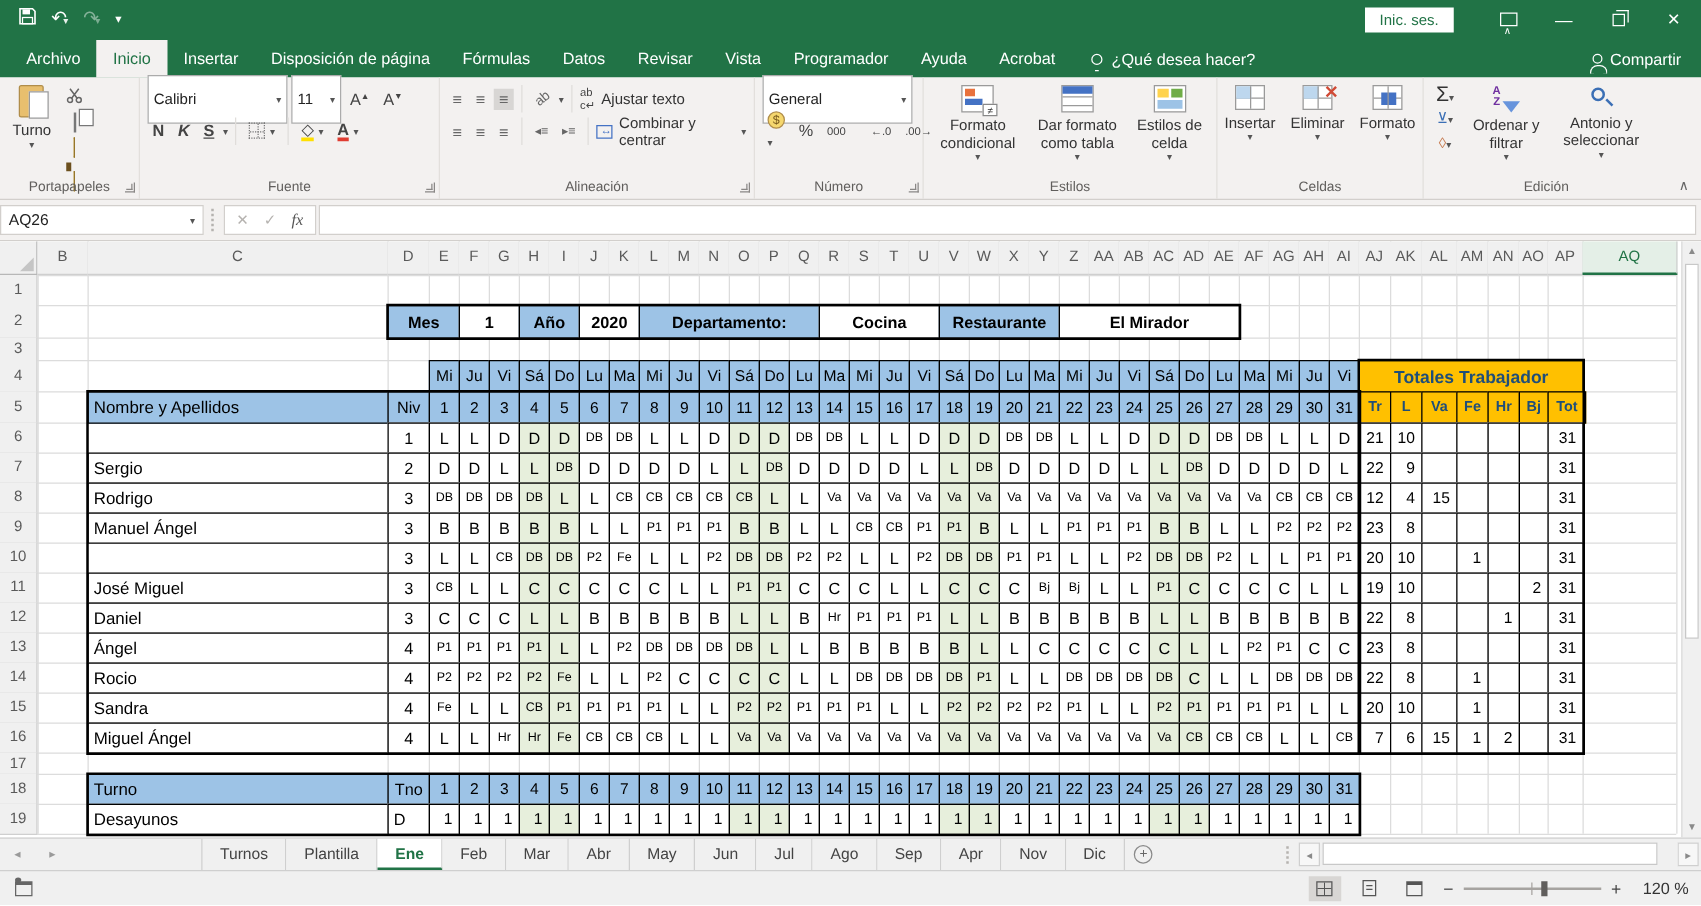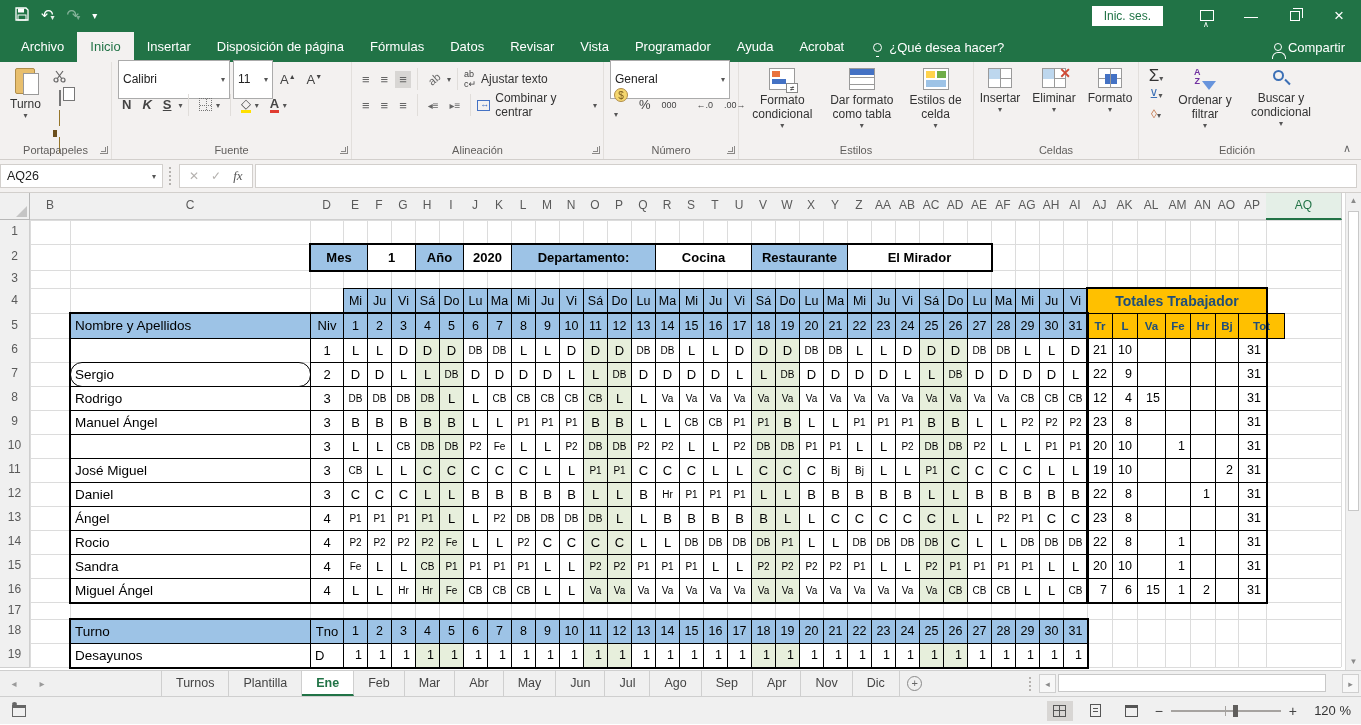--- a/index.html
+++ b/index.html
@@ -397,21 +397,21 @@
               <span class="az">A<br>Z</span>
               <span class="fun"></span>
             </span>
           <span class="blabel">Ordenar y filtrar</span>
             <span class="dda">▾</span>
         </div>
         <div class="bigbtn" style="width:76px;">
           <span class="lens">
               <i></i>
             </span>
-          <span class="blabel">Buscar y condicional</span>
+          <span class="blabel">Antonio y seleccionar</span>
             <span class="dda">▾</span>
         </div>
       </div>
       <span class="glabel">Edición</span>
     </div>
 
     <span class="collapse">∧</span>
   </div>
 
   <div class="fbar">
@@ -633,21 +633,21 @@
       <div class="cell blue dnum sm2" style="left: 991px; top: 120px; width: 25px; height: 26px; line-height: 24px;">28</div>
       <div class="cell blue dnum sm2" style="left: 1015px; top: 120px; width: 25px; height: 26px; line-height: 24px;">29</div>
       <div class="cell blue dnum sm2" style="left: 1039px; top: 120px; width: 25px; height: 26px; line-height: 24px;">30</div>
       <div class="cell blue dnum sm2" style="left: 1063px; top: 120px; width: 25px; height: 26px; line-height: 24px;">31</div>
       <div class="cell orange tcol" style="left: 1087px; top: 120px; width: 26px; height: 26px; line-height: 24px;">Tr</div>
       <div class="cell orange tcol" style="left: 1112px; top: 120px; width: 26px; height: 26px; line-height: 24px;">L</div>
       <div class="cell orange tcol" style="left: 1137px; top: 120px; width: 29px; height: 26px; line-height: 24px;">Va</div>
       <div class="cell orange tcol" style="left: 1165px; top: 120px; width: 26px; height: 26px; line-height: 24px;">Fe</div>
       <div class="cell orange tcol" style="left: 1190px; top: 120px; width: 26px; height: 26px; line-height: 24px;">Hr</div>
       <div class="cell orange tcol" style="left: 1215px; top: 120px; width: 24px; height: 26px; line-height: 24px;">Bj</div>
-      <div class="cell orange tcol" style="left: 1238px; top: 120px; width: 47px; height: 26px; line-height: 24px;">Tot</div>
+      <div class="cell orange tcol" style="left: 1238px; top: 120px; width: 31px; height: 26px; line-height: 24px;">Tot</div>
       <div class="cell" style="left: 310px; top: 145px; width: 34px; height: 25px; line-height: 23px;">1</div>
       <div class="cell" style="left: 343px; top: 145px; width: 25px; height: 25px; line-height: 23px;">L</div>
       <div class="cell" style="left: 367px; top: 145px; width: 25px; height: 25px; line-height: 23px;">L</div>
       <div class="cell" style="left: 391px; top: 145px; width: 25px; height: 25px; line-height: 23px;">D</div>
       <div class="cell green" style="left: 415px; top: 145px; width: 25px; height: 25px; line-height: 23px;">D</div>
       <div class="cell green" style="left: 439px; top: 145px; width: 25px; height: 25px; line-height: 23px;">D</div>
       <div class="cell  sm" style="left: 463px; top: 145px; width: 25px; height: 25px; line-height: 23px;">DB</div>
       <div class="cell  sm" style="left: 487px; top: 145px; width: 25px; height: 25px; line-height: 23px;">DB</div>
       <div class="cell" style="left: 511px; top: 145px; width: 25px; height: 25px; line-height: 23px;">L</div>
       <div class="cell" style="left: 535px; top: 145px; width: 25px; height: 25px; line-height: 23px;">L</div>
@@ -673,21 +673,21 @@
       <div class="cell" style="left: 1015px; top: 145px; width: 25px; height: 25px; line-height: 23px;">L</div>
       <div class="cell" style="left: 1039px; top: 145px; width: 25px; height: 25px; line-height: 23px;">L</div>
       <div class="cell" style="left: 1063px; top: 145px; width: 25px; height: 25px; line-height: 23px;">D</div>
       <div class="cell tnum" style="left: 1087px; top: 145px; width: 26px; height: 25px; line-height: 23px;">21</div>
       <div class="cell tnum" style="left: 1112px; top: 145px; width: 26px; height: 25px; line-height: 23px;">10</div>
       <div class="cell tnum" style="left: 1137px; top: 145px; width: 29px; height: 25px; line-height: 23px;"></div>
       <div class="cell tnum" style="left: 1165px; top: 145px; width: 26px; height: 25px; line-height: 23px;"></div>
       <div class="cell tnum" style="left: 1190px; top: 145px; width: 26px; height: 25px; line-height: 23px;"></div>
       <div class="cell tnum" style="left: 1215px; top: 145px; width: 24px; height: 25px; line-height: 23px;"></div>
       <div class="cell tnum" style="left: 1238px; top: 145px; width: 29px; height: 25px; line-height: 23px;">31</div>
-      <div class="cell left name" style="left: 70px; top: 169px; width: 241px; height: 25px; line-height: 23px; border-radius: 12px;">Sergio</div>
+      <div class="cell left name" style="left: 70px; top: 169px; width: 241px; height: 25px; line-height: 23px;">Sergio</div>
       <div class="cell" style="left: 310px; top: 169px; width: 34px; height: 25px; line-height: 23px;">2</div>
       <div class="cell" style="left: 343px; top: 169px; width: 25px; height: 25px; line-height: 23px;">D</div>
       <div class="cell" style="left: 367px; top: 169px; width: 25px; height: 25px; line-height: 23px;">D</div>
       <div class="cell" style="left: 391px; top: 169px; width: 25px; height: 25px; line-height: 23px;">L</div>
       <div class="cell green" style="left: 415px; top: 169px; width: 25px; height: 25px; line-height: 23px;">L</div>
       <div class="cell green sm" style="left: 439px; top: 169px; width: 25px; height: 25px; line-height: 23px;">DB</div>
       <div class="cell" style="left: 463px; top: 169px; width: 25px; height: 25px; line-height: 23px;">D</div>
       <div class="cell" style="left: 487px; top: 169px; width: 25px; height: 25px; line-height: 23px;">D</div>
       <div class="cell" style="left: 511px; top: 169px; width: 25px; height: 25px; line-height: 23px;">D</div>
       <div class="cell" style="left: 535px; top: 169px; width: 25px; height: 25px; line-height: 23px;">D</div>

